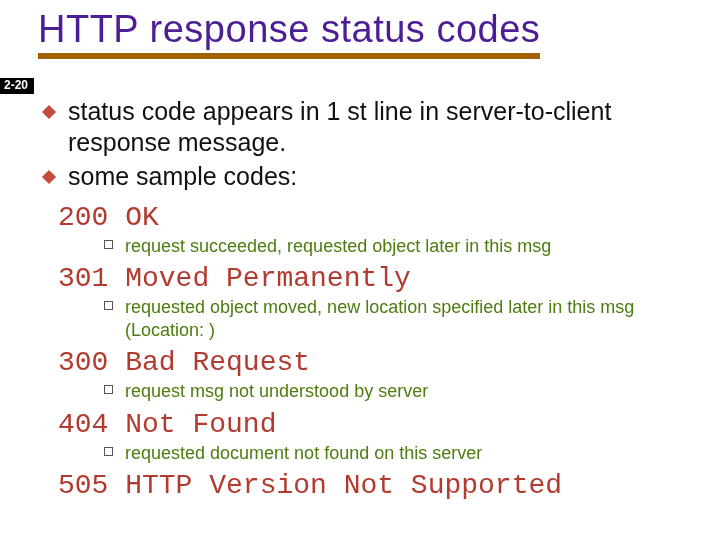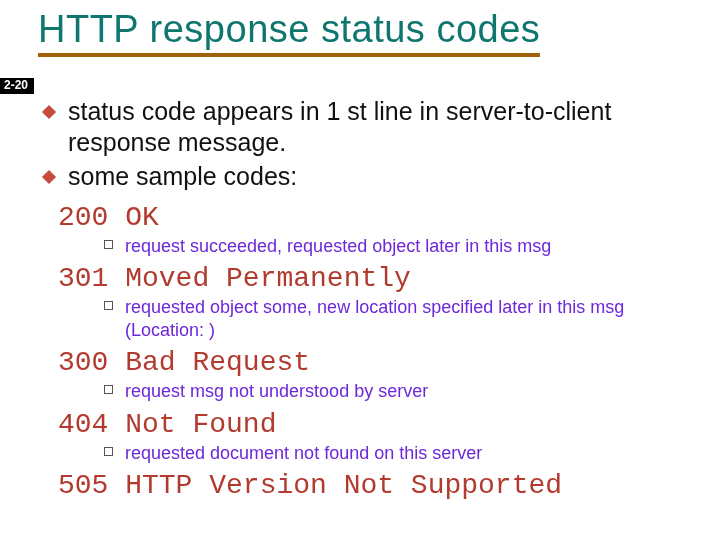--- a/index.html
+++ b/index.html
@@ -17,22 +17,22 @@
     width: 720px;
     height: 540px;
     box-sizing: border-box;
   }
   .title {
     position: absolute;
     left: 38px;
     top: 8px;
     font-size: 38px;
     font-weight: 400;
-    color: #0f766e;
-    border-bottom: 4px solid #a16207;
+    color: #4c1d95;
+    border-bottom: 6px solid #a16207;
     padding-bottom: 2px;
     letter-spacing: 0.5px;
   }
   .page-badge {
     position: absolute;
     left: 0px;
     top: 78px;
     background: #000;
     color: #fff;
     font-size: 12px;
@@ -89,21 +89,21 @@
     width: 9px;
     height: 9px;
     border: 1.5px solid #555;
     margin-top: 5px;
     margin-right: 12px;
     box-sizing: border-box;
   }
   .code-desc {
     font-size: 18px;
     line-height: 1.25;
-    color: #6d28d9;
+    color: #4d7c0f;
   }
 </style>
 </head>
 <body>
 
 <div class="slide">
 
   <div class="title">HTTP response status codes</div>
 
   <div class="page-badge">2-20</div>
@@ -125,21 +125,21 @@
 
       <div class="code-name">200 OK</div>
       <div class="code-desc-row">
         <div class="sq"></div>
         <div class="code-desc">request succeeded, requested object later in this msg</div>
       </div>
 
       <div class="code-name">301 Moved Permanently</div>
       <div class="code-desc-row">
         <div class="sq"></div>
-        <div class="code-desc">requested object some, new location specified later in this msg (Location: )</div>
+        <div class="code-desc">requested object moved, new location specified later in this msg (Location: )</div>
       </div>
 
       <div class="code-name">300 Bad Request</div>
       <div class="code-desc-row">
         <div class="sq"></div>
         <div class="code-desc">request msg not understood by server</div>
       </div>
 
       <div class="code-name">404 Not Found</div>
       <div class="code-desc-row">

